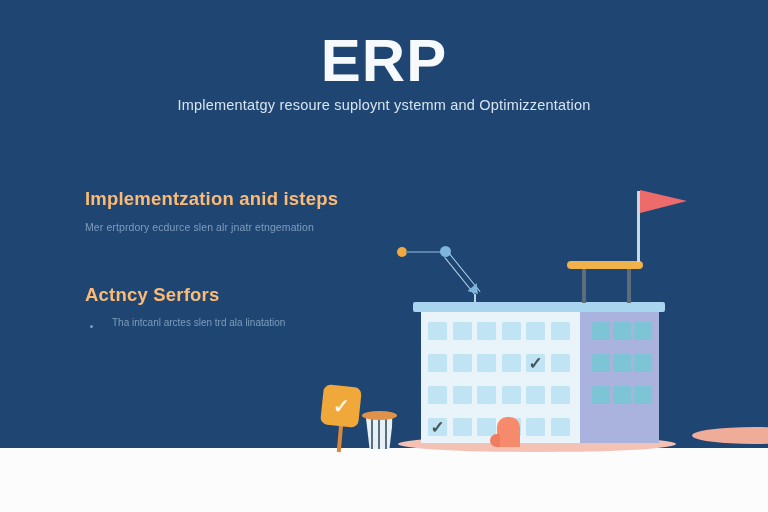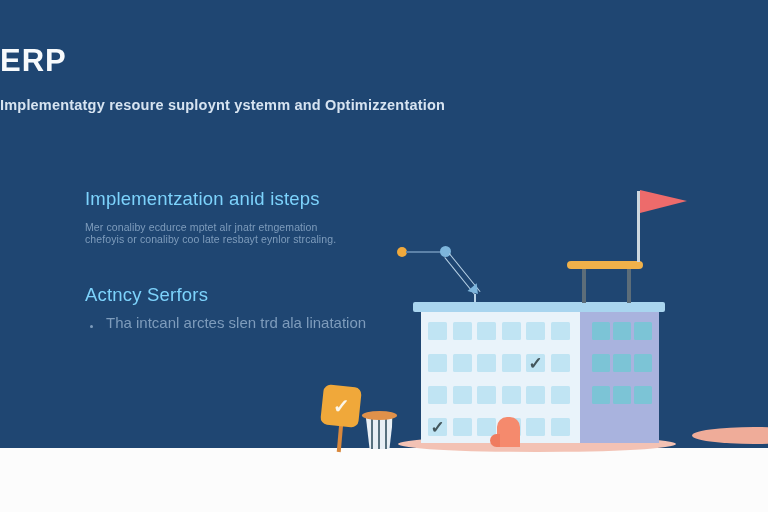--- a/index.html
+++ b/index.html
@@ -3,32 +3,32 @@
 <meta charset="utf-8">
 <style>
   html,body{margin:0;padding:0;background:#10243c;}
   .canvas{
     position:relative;width:768px;height:512px;overflow:hidden;
     background:#1f4672;
     font-family:"Liberation Sans",sans-serif;
   }
 
   
-  .title{position:absolute;top:38px;left:0;width:100%;margin:0;text-align:left;
-    font-size:31px;line-height:45px;font-weight:700;color:#f7fafc;letter-spacing:1px;}
-  .subtitle{position:absolute;top:97px;left:0;width:100%;margin:0;text-align:left;
-    font-size:14.5px;color:#d7e4f1;letter-spacing:.2px;font-weight:bold;}
+  .title{position:absolute;top:38px;left:0;width:100%;margin:0;text-align:center;
+    font-size:60px;line-height:45px;font-weight:700;color:#f7fafc;letter-spacing:1px;}
+  .subtitle{position:absolute;top:97px;left:0;width:100%;margin:0;text-align:center;
+    font-size:14.5px;color:#d7e4f1;letter-spacing:.2px;}
 
   .sec{position:absolute;left:85px;width:285px;}
   .sec1{top:188px;}
   .sec2{top:284px;}
-  .sec h2{margin:0 0 12px;font-size:18.5px;line-height:21px;font-weight:400;color:#7dd3fc;letter-spacing:.2px;}
+  .sec h2{margin:0 0 12px;font-size:18.5px;line-height:21px;font-weight:700;color:#fdba74;letter-spacing:.2px;}
   .body-line{margin:0;font-size:10.5px;line-height:12px;color:#7e9cbc;letter-spacing:.1px;}
   .sec ul{list-style:none;margin:4px 0 0;padding:0 0 0 5px;}
-  .sec li{display:flex;align-items:flex-end;gap:13px;font-size:15px;line-height:12.5px;color:#7e9cbc;}
+  .sec li{display:flex;align-items:flex-end;gap:19px;font-size:10px;line-height:12.5px;color:#7e9cbc;}
   .dot{flex:none;width:3px;height:3px;border-radius:50%;background:#7e9cbc;position:relative;top:-2px;}
 
   
   .ground{position:absolute;left:0;top:448px;width:768px;height:64px;background:#fcfcfc;}
   .shadow{position:absolute;border-radius:50%;}
   .shadow-building{left:398px;top:436px;width:278px;height:16px;background:#f3c2b4;}
   .shadow-right{left:692px;top:427px;width:124px;height:17px;background:#efac99;}
 
   
   .bld-cap{position:absolute;left:413px;top:302px;width:252px;height:10px;background:#a9d5ef;border-radius:2px;}
@@ -83,22 +83,21 @@
 
   <div class="ground"></div>
   <div class="shadow shadow-building"></div>
   <div class="shadow shadow-right"></div>
 
   <h1 class="title">ERP</h1>
   <p class="subtitle">Implementatgy resoure suploynt ystemm and Optimizzentation</p>
 
   <section class="sec sec1">
     <h2>Implementzation anid isteps</h2>
-    <p class="body-line">Mer conaliby ecdurce mptet alr jnatr etngemation</p>
-    <p class="body-line">chefoyis or conaliby coo late resbayt eynlor strcaling.</p>
+    <p class="body-line">Mer ertprdory ecdurce slen alr jnatr etngemation</p>
   </section>
 
   <section class="sec sec2">
     <h2>Actncy Serfors</h2>
     <ul>
       <li>
         <span class="dot"></span>
         <span>Tha intcanl arctes slen trd ala linatation</span>
       </li>
     </ul>

